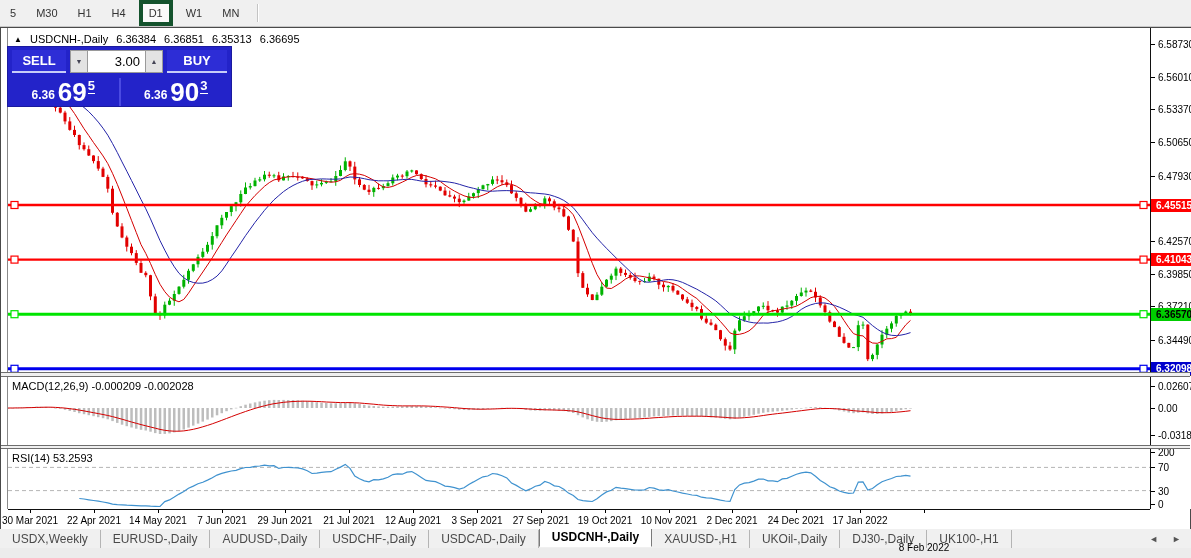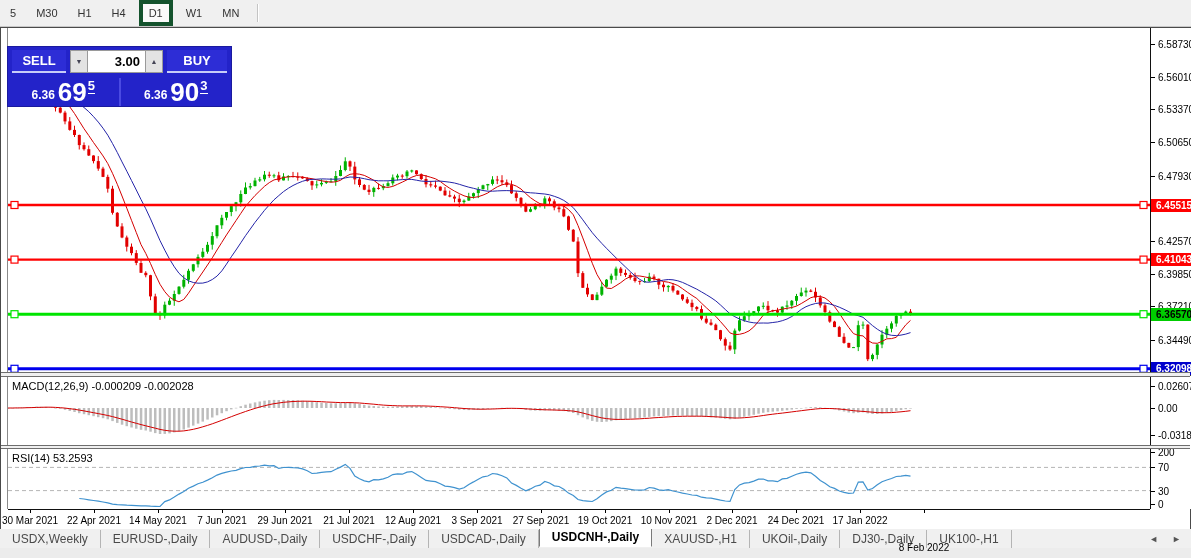--- a/index.html
+++ b/index.html
@@ -46,21 +46,21 @@
   .date-label{position:absolute;top:5px;font-size:10px;color:#000;transform:translateX(-50%);white-space:nowrap;}
 
   
   #trade-panel{position:absolute;left:8px;top:47px;width:223px;height:59px;background:#2323c9;z-index:7;
     box-shadow:0 0 0 1px #1a1a9e;}
   #tp-row1{display:flex;gap:4px;padding:3px 4px 0 4px;height:23px;}
   .tp-btn{color:#fff;font-size:13px;font-weight:bold;text-align:center;line-height:21px;
     background:#2d2dd6;border-bottom:2px solid #c7cdf8;cursor:pointer;}
   #sell-btn{flex:0 0 54px;}
   #buy-btn{flex:0 0 60px;}
-  #vol-spin{flex:1;display:flex;font-weight:bold;}
+  #vol-spin{flex:1;display:flex;}
   .spin-btn{width:16px;background:#e3e3e3;border:1px solid #9a9a9a;font-size:7px;color:#445;
     display:flex;align-items:center;justify-content:center;cursor:pointer;}
   #vol-field{flex:1;background:#fff;border-top:1px solid #9a9a9a;border-bottom:1px solid #9a9a9a;
     font-size:13px;color:#000;text-align:right;padding:0 5px;line-height:21px;}
   #tp-row2{display:flex;height:31px;margin-top:2px;align-items:flex-end;}
   .price-cell{flex:1;display:flex;align-items:flex-end;justify-content:center;color:#fff;padding-bottom:1px;}
   .price-cell.left{border-right:2px solid #4a4ae2;}
   .p-small{font-size:12px;font-weight:bold;margin:0 3px 3px 0;}
   .p-big{font-size:26px;font-weight:bold;line-height:26px;}
   .p-sup{font-size:13px;font-weight:bold;margin:0 0 11px 1px;border-bottom:1px solid #fff;}
@@ -683,20 +683,28 @@
       <rect x="896.5" y="31.0" width="2.5" height="1.2" fill="#bdbdbd"></rect>
       <rect x="901.3" y="31.0" width="2.5" height="0.6" fill="#bdbdbd"></rect>
       <polyline points="0.0,31.0 4.8,31.0 9.5,30.9 14.3,30.9 19.0,30.7 23.8,30.6 28.5,30.4 33.3,30.3 38.0,30.2 42.8,30.2 47.5,30.4 52.3,30.7 57.0,31.1 61.8,31.7 66.5,32.3 71.3,33.1 76.0,33.9 80.8,34.8 85.5,35.7 90.3,36.6 95.0,37.5 99.8,38.5 104.5,39.6 109.3,40.9 114.0,42.2 118.8,43.6 123.5,45.0 128.3,46.3 133.0,47.6 137.8,48.8 142.5,50.0 147.3,51.2 152.0,52.4 156.8,53.3 161.5,53.9 166.3,54.2 171.0,54.2 175.8,53.9 180.5,53.2 185.3,52.3 190.0,51.2 194.8,49.8 199.5,48.4 204.3,46.8 209.0,45.1 213.8,43.3 218.5,41.5 223.3,39.7 228.0,37.9 232.8,36.2 237.5,34.5 242.3,32.9 247.0,31.4 251.8,30.0 256.5,28.8 261.3,27.6 266.0,26.7 270.8,26.0 275.5,25.3 280.3,24.9 285.0,24.5 289.8,24.3 294.5,24.2 299.3,24.2 304.0,24.3 308.8,24.5 313.5,24.7 318.3,25.0 323.0,25.2 327.8,25.4 332.5,25.6 337.3,25.6 342.0,25.6 346.8,25.8 351.5,26.0 356.3,26.4 361.0,26.8 365.8,27.2 370.5,27.7 375.3,28.1 380.0,28.4 384.8,28.6 389.5,28.8 394.3,28.9 399.0,28.9 403.8,28.9 408.5,28.9 413.3,28.9 418.0,29.0 422.8,29.2 427.5,29.4 432.3,29.7 437.0,30.0 441.8,30.3 446.5,30.7 451.3,31.1 456.0,31.5 460.8,31.8 465.5,32.0 470.3,32.2 475.0,32.2 479.8,32.1 484.5,32.0 489.3,31.8 494.0,31.6 498.8,31.4 503.5,31.3 508.3,31.4 513.0,31.5 517.8,31.8 522.5,32.1 527.3,32.4 532.0,32.6 536.8,32.8 541.5,32.9 546.3,33.0 551.0,33.2 555.8,33.3 560.5,33.7 565.3,34.1 570.0,34.9 574.8,36.0 579.5,37.3 584.3,38.6 589.0,39.8 593.8,40.9 598.5,41.6 603.3,42.1 608.0,42.4 612.8,42.4 617.5,42.3 622.3,42.2 627.0,42.0 631.8,41.8 636.5,41.5 641.3,41.2 646.0,40.8 650.8,40.5 655.5,40.2 660.3,39.9 665.0,39.6 669.8,39.4 674.5,39.3 679.3,39.2 684.0,39.2 688.8,39.2 693.5,39.2 698.3,39.4 703.0,39.6 707.8,39.8 712.5,40.1 717.3,40.4 722.0,40.8 726.8,41.0 731.5,41.0 736.3,40.7 741.0,40.3 745.8,39.8 750.5,39.2 755.3,38.5 760.0,37.8 764.8,37.2 769.5,36.6 774.3,36.1 779.0,35.5 783.8,34.9 788.5,34.3 793.3,33.7 798.0,33.1 802.8,32.5 807.5,32.0 812.3,31.6 817.0,31.5 821.8,31.5 826.5,31.7 831.3,32.0 836.0,32.5 840.8,33.1 845.5,33.7 850.3,34.1 855.0,34.4 859.8,34.8 864.5,35.2 869.3,35.6 874.0,35.7 878.8,35.7 883.5,35.6 888.3,35.2 893.0,34.8 897.8,34.3 902.5,33.7" fill="none" stroke="#d40000" stroke-width="1"></polyline>
     </svg>
   <svg id="rsi-svg" width="1142" height="60">
       <line x1="0" y1="18.4" x2="1142" y2="18.4" stroke="#b5b5b5" stroke-width="1" stroke-dasharray="4,3"></line>
       <line x1="0" y1="41.6" x2="1142" y2="41.6" stroke="#b5b5b5" stroke-width="1" stroke-dasharray="4,3"></line>
       <polyline points="71.3,49.5 76.0,50.0 80.8,50.8 85.5,51.5 90.3,52.2 95.0,53.0 99.8,53.8 104.5,55.1 109.3,55.6 114.0,55.9 118.8,56.2 123.5,56.3 128.3,56.6 133.0,56.8 137.8,56.8 142.5,57.2 147.3,57.4 152.0,57.5 156.8,52.6 161.5,50.9 166.3,48.1 171.0,45.1 175.8,42.5 180.5,39.3 185.3,37.1 190.0,34.8 194.8,33.2 199.5,31.1 204.3,28.8 209.0,26.1 213.8,24.4 218.5,23.2 223.3,22.0 228.0,21.3 232.8,19.7 237.5,18.5 242.3,18.3 247.0,17.3 251.8,17.0 256.5,16.2 261.3,16.8 266.0,16.7 270.8,19.4 275.5,18.5 280.3,18.4 285.0,18.7 289.8,18.8 294.5,19.9 299.3,21.7 304.0,24.5 308.8,24.1 313.5,23.4 318.3,22.9 323.0,22.7 327.8,20.3 332.5,18.1 337.3,15.4 342.0,19.4 346.8,27.1 351.5,29.8 356.3,31.8 361.0,32.8 365.8,30.7 370.5,30.9 375.3,29.8 380.0,28.3 384.8,25.6 389.5,24.8 394.3,25.2 399.0,23.1 403.8,22.6 408.5,25.3 413.3,28.4 418.0,31.4 422.8,32.1 427.5,32.7 432.3,34.8 437.0,37.1 441.8,37.7 446.5,38.6 451.3,40.1 456.0,38.8 460.8,35.4 465.5,32.9 470.3,30.2 475.0,27.8 479.8,27.0 484.5,24.5 489.3,25.1 494.0,26.7 498.8,28.9 503.5,34.1 508.3,36.4 513.0,39.2 517.8,41.8 522.5,39.9 527.3,37.2 532.0,36.2 536.8,32.5 541.5,34.0 546.3,36.8 551.0,37.5 555.8,40.3 560.5,44.1 565.3,46.5 570.0,50.5 574.8,51.7 579.5,52.1 584.3,52.5 589.0,49.8 593.8,46.0 598.5,42.9 603.3,41.2 608.0,38.3 612.8,39.2 617.5,39.7 622.3,40.3 627.0,41.0 631.8,41.1 636.5,40.9 641.3,38.5 646.0,39.1 650.8,40.8 655.5,41.4 660.3,40.6 665.0,42.0 669.8,43.0 674.5,44.2 679.3,45.0 684.0,46.0 688.8,46.4 693.5,48.2 698.3,48.9 703.0,49.2 707.8,50.1 712.5,51.2 717.3,52.0 722.0,52.4 726.8,40.6 731.5,35.9 736.3,34.2 741.0,33.6 745.8,32.1 750.5,30.2 755.3,30.0 760.0,31.8 764.8,31.8 769.5,32.7 774.3,29.9 779.0,29.3 783.8,27.2 788.5,25.2 793.3,23.8 798.0,23.1 802.8,23.8 807.5,27.3 812.3,31.4 817.0,34.3 821.8,37.7 826.5,39.4 831.3,42.0 836.0,43.3 840.8,44.3 845.5,44.0 850.3,33.1 855.0,32.9 859.8,41.1 864.5,39.5 869.3,35.8 874.0,32.7 878.8,31.0 883.5,29.5 888.3,27.5 893.0,27.2 897.8,26.3 902.5,27.1 " fill="none" stroke="#3f92cf" stroke-width="1.2"></polyline>
     </svg>
 
+  <div id="chart-title">
+    <span id="collapse">▲</span>
+    <span>USDCNH-,Daily</span>
+    <span class="num">6.36384</span>
+    <span class="num">6.36851</span>
+    <span class="num">6.35313</span>
+    <span class="num">6.36695</span>
+  </div>
 
   <div id="trade-panel">
     <div id="tp-row1">
       <div id="sell-btn" class="tp-btn">SELL</div>
       <div id="vol-spin">
         <div class="spin-btn">▼</div>
         <div id="vol-field">3.00</div>
         <div class="spin-btn">▲</div>
       </div>
       <div id="buy-btn" class="tp-btn">BUY</div>

